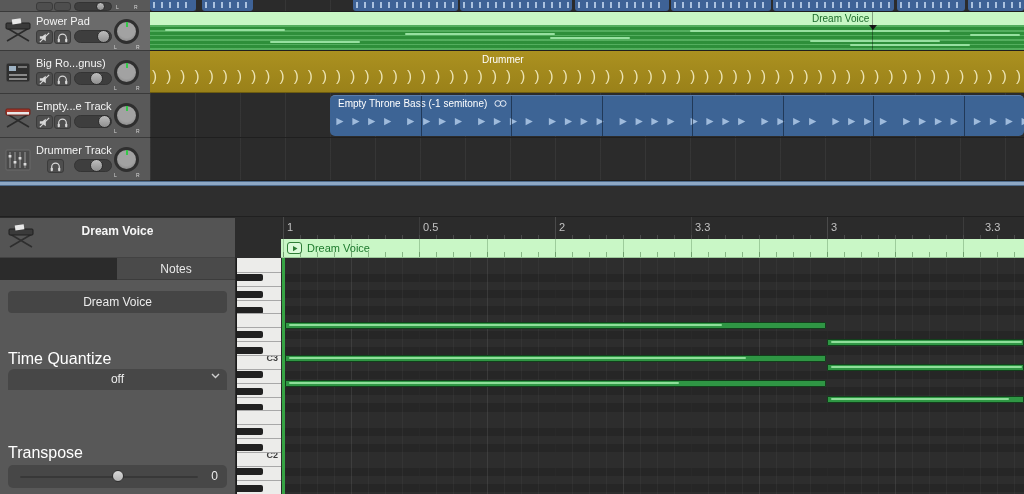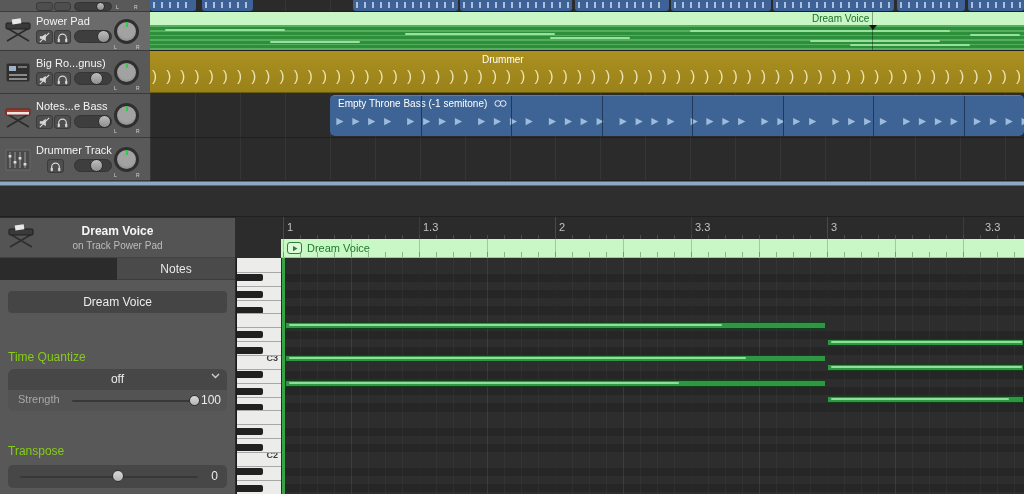--- a/index.html
+++ b/index.html
@@ -64,21 +64,21 @@
   
   .tinfo{left:0;top:218px;width:235px;height:40px;background:#545454;border-bottom:1px solid #424242;box-sizing:border-box;}
   .tinfo .ttl{position:absolute;left:0;top:6px;width:235px;text-align:center;font-size:12px;font-weight:bold;color:#f6f6f6;}
   .tinfo .sub{position:absolute;left:0;top:22px;width:235px;text-align:center;font-size:10px;color:#bdbdbd;}
   .etab{top:258px;height:22px;line-height:22px;text-align:center;font-size:12px;color:#e9e9e9;background:#4a4a4a;
         border-bottom:1px solid #3c3c3c;box-sizing:border-box;}
   .etab.on{background:#3b6fad;color:#fff;}
   .ipanel{left:0;top:280px;width:235px;height:214px;background:#585858;}
   .nameb{left:8px;top:11px;width:219px;height:22px;background:#454545;border-radius:4px;
          line-height:22px;text-align:center;font-size:12px;color:#ececec;}
-  .ilbl{font-size:12px;color:#84cc16;}
+  .ilbl{font-size:16px;color:#ffffff;}
   .tqbox{left:8px;top:89px;width:219px;height:42px;border-radius:6px;overflow:hidden;}
   .tqrow1{position:absolute;left:0;top:0;width:219px;height:21px;background:#474747;line-height:21px;
           text-align:center;font-size:12px;color:#ededed;}
   .tqrow2{position:absolute;left:0;top:21px;width:219px;height:21px;background:#535353;}
   .sline{position:absolute;height:2px;background:#383838;border-radius:1px;}
   .sknob{position:absolute;border-radius:50%;background:linear-gradient(#d8d8d8,#b5b5b5);border:1px solid #2f2f2f;box-sizing:border-box;}
   .sval{position:absolute;font-size:12px;color:#ececec;text-align:right;}
   .transrow{left:8px;top:185px;width:219px;height:23px;background:#474747;border-radius:5px;}
   
   .corner{left:235px;top:217px;width:46px;height:41px;background:#2c2c2c;}
@@ -199,21 +199,21 @@
     </div>
 
     <div class="abs thdr" style="top:94px;height:44px;">
       <span class="abs ticon" style="top:9px;">
         <svg width="30" height="28" viewBox="0 0 30 28">
             <path d="M4 11 L26 24 M26 11 L4 24" stroke="#2b2b2b" stroke-width="1.6" fill="none"></path>
             <rect x="3" y="6" width="24" height="6" rx="1" fill="#b03a2d" stroke="#6e2018"></rect>
             <rect x="4" y="9" width="22" height="2.5" fill="#e8e8e8"></rect>
           </svg>
       </span>
-      <div class="abs tname" style="top:6px;">Notes...e Bass</div>
+      <div class="abs tname" style="top:6px;">Empty...e Track</div>
       <div class="abs btn" style="left:36px;top:21px;">
         <span>
             <svg width="13" height="11" viewBox="0 0 15 13">
               <path d="M2 5h3l4-3v9l-4-3H2z" fill="#d8d8d8"></path>
               <line x1="2" y1="12" x2="13" y2="1" stroke="#d8d8d8" stroke-width="1.3"></line>
             </svg>
           </span>
       </div>
       <div class="abs btn" style="left:54px;top:21px;">
         <span>
@@ -374,59 +374,52 @@
 
   <div class="abs tinfo">
     <span class="abs" style="left:6px;top:5px;">
       <svg width="30" height="28" viewBox="0 0 30 28">
           <path d="M4 11 L26 24 M26 11 L4 24" stroke="#2e2e2e" stroke-width="1.6" fill="none"></path>
           <rect x="3" y="6" width="24" height="6" rx="1" fill="#3a3a3a" stroke="#1e1e1e"></rect>
           <rect x="9" y="2" width="9" height="5" fill="#e8e8e8" transform="rotate(-8 13 4)"></rect>
         </svg>
     </span>
     <div class="ttl">Dream Voice</div>
-    <div class="sub">on Track Power Pad</div>
   </div>
 
   <div class="abs etab" style="left:117px;width:118px;">Notes</div>
 
   <div class="abs ipanel">
     <div class="abs nameb">Dream Voice</div>
     <div class="abs ilbl" style="left:8px;top:70px;">Time Quantize</div>
     <div class="abs tqbox">
       <div class="tqrow1">
         <span>off</span>
         <span class="abs" style="right:7px;top:4px;">
           <svg width="9" height="6" viewBox="0 0 9 6">
               <polyline points="1,1 4.5,4.5 8,1" stroke="#cfcfcf" stroke-width="1.4" fill="none"></polyline>
             </svg>
         </span>
       </div>
-      <div class="tqrow2">
-        <span class="abs" style="left:10px;top:3px;font-size:11px;color:#a8a8a8;">Strength</span>
-        <div class="sline" style="left:64px;width:122px;top:10px;"></div>
-        <div class="sknob" style="left:181px;top:5px;width:11px;height:11px;"></div>
-        <span class="sval" style="right:6px;top:3px;width:26px;">100</span>
-      </div>
     </div>
     <div class="abs ilbl" style="left:8px;top:164px;">Transpose</div>
     <div class="abs transrow">
       <div class="sline" style="left:12px;width:178px;top:11px;"></div>
       <div class="sknob" style="left:104px;top:5px;width:12px;height:12px;"></div>
       <span class="sval" style="right:9px;top:4px;width:20px;">0</span>
     </div>
   </div>
 
   <div class="abs corner"></div>
 
   <div class="abs ruler" id="ruler">
       <div class="rbar" style="left: 2px; background: rgb(74, 74, 74);"></div>
       <span class="rlab" style="left: 6px;">1</span>
       <div class="rbar" style="left: 138px; background: rgb(60, 60, 60);"></div>
-      <span class="rlab" style="left: 142px;">1.3</span>
+      <span class="rlab" style="left: 142px;">0.5</span>
       <div class="rbar" style="left: 274px; background: rgb(74, 74, 74);"></div>
       <span class="rlab" style="left: 278px;">2</span>
       <div class="rbar" style="left: 410px; background: rgb(60, 60, 60);"></div>
       <span class="rlab" style="left: 414px;">3.3</span>
       <div class="rbar" style="left: 546px; background: rgb(74, 74, 74);"></div>
       <span class="rlab" style="left: 550px;">3</span>
       <div class="rbar" style="left: 682px; background: rgb(60, 60, 60);"></div>
       <span class="rlab" style="left: 704px;">3.3</span>
     </div>
 

